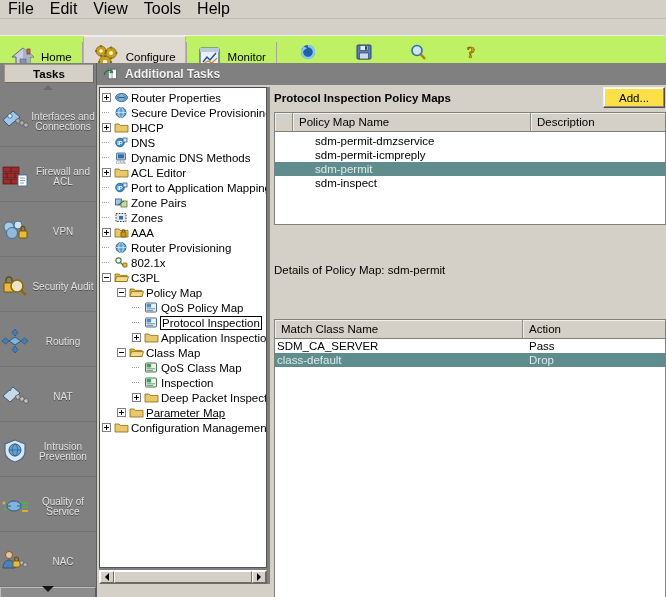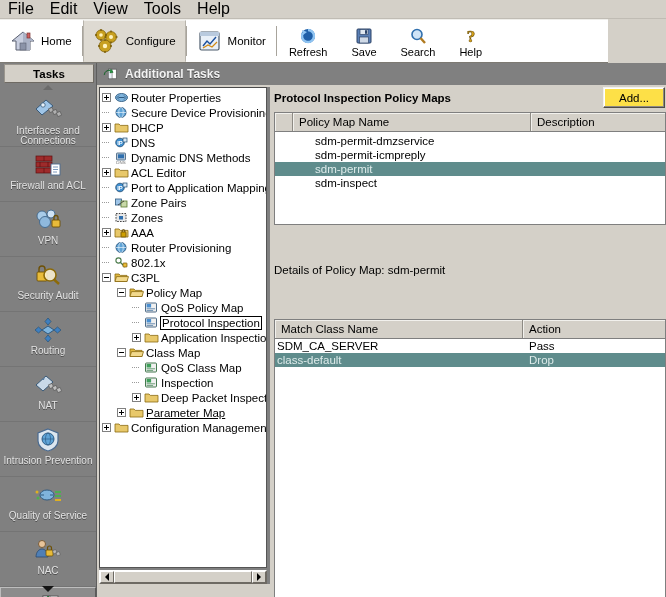--- a/index.html
+++ b/index.html
@@ -15,22 +15,22 @@
   
   .menubar{
     position:absolute;left:0;top:0;width:666px;height:18px;
     background:#d4d0c8;display:flex;align-items:center;
     border-bottom:1px solid #c0bcb4;
   }
   .menuitem{padding:1px 8px;font-size:16px;color:#000;cursor:default;}
 
   
   .toolbar{
-    position:absolute;left:0;top:19px;width:608px;height:42px;
-    background:#ffffff;display:flex;align-items:stretch;
+    position:absolute;left:0;top:35px;width:665px;height:42px;
+    background:#bef264;display:flex;align-items:stretch;
     border-top:1px solid #efeeea;border-bottom:2px solid #7d7a73;
   }
   .tbtn{
     display:flex;align-items:center;justify-content:center;gap:5px;
     padding:0 9px;cursor:default;position:relative;
     border:1px solid transparent;
   }
   .tbtn.sel{
     background:#dedad2;
     border-left:1px solid #b8b4ac;border-right:1px solid #b8b4ac;
@@ -64,21 +64,21 @@
   .scroll-dn{
     position:absolute;left:0;bottom:2px;width:96px;height:12px;
     display:flex;align-items:center;justify-content:center;
   }
   .tri-up{width:0;height:0;border-left:5px solid transparent;border-right:5px solid transparent;border-bottom:5px solid #6b6b6b;}
   .tri-dn{width:0;height:0;border-left:6px solid transparent;border-right:6px solid transparent;border-top:6px solid #151515;}
 
   .side-list{position:absolute;left:0;top:29px;width:96px;}
   .side-item{
     width:96px;height:55px;box-sizing:border-box;
-    display:flex;flex-direction:column;align-items:center;justify-content:flex-start;
+    display:flex;flex-direction:row;align-items:center;justify-content:flex-start;
     padding-top:4px;cursor:default;
     border-bottom:1px solid #747474;
   }
   .side-item .silabel{
     color:#e2e2e2;font-size:10px;text-align:center;line-height:10px;
     margin-top:2px;text-shadow:0 1px 0 #4a4a4a;
     width:94px;
   }
   .side-item.active{
     background:#8c8c8c;

